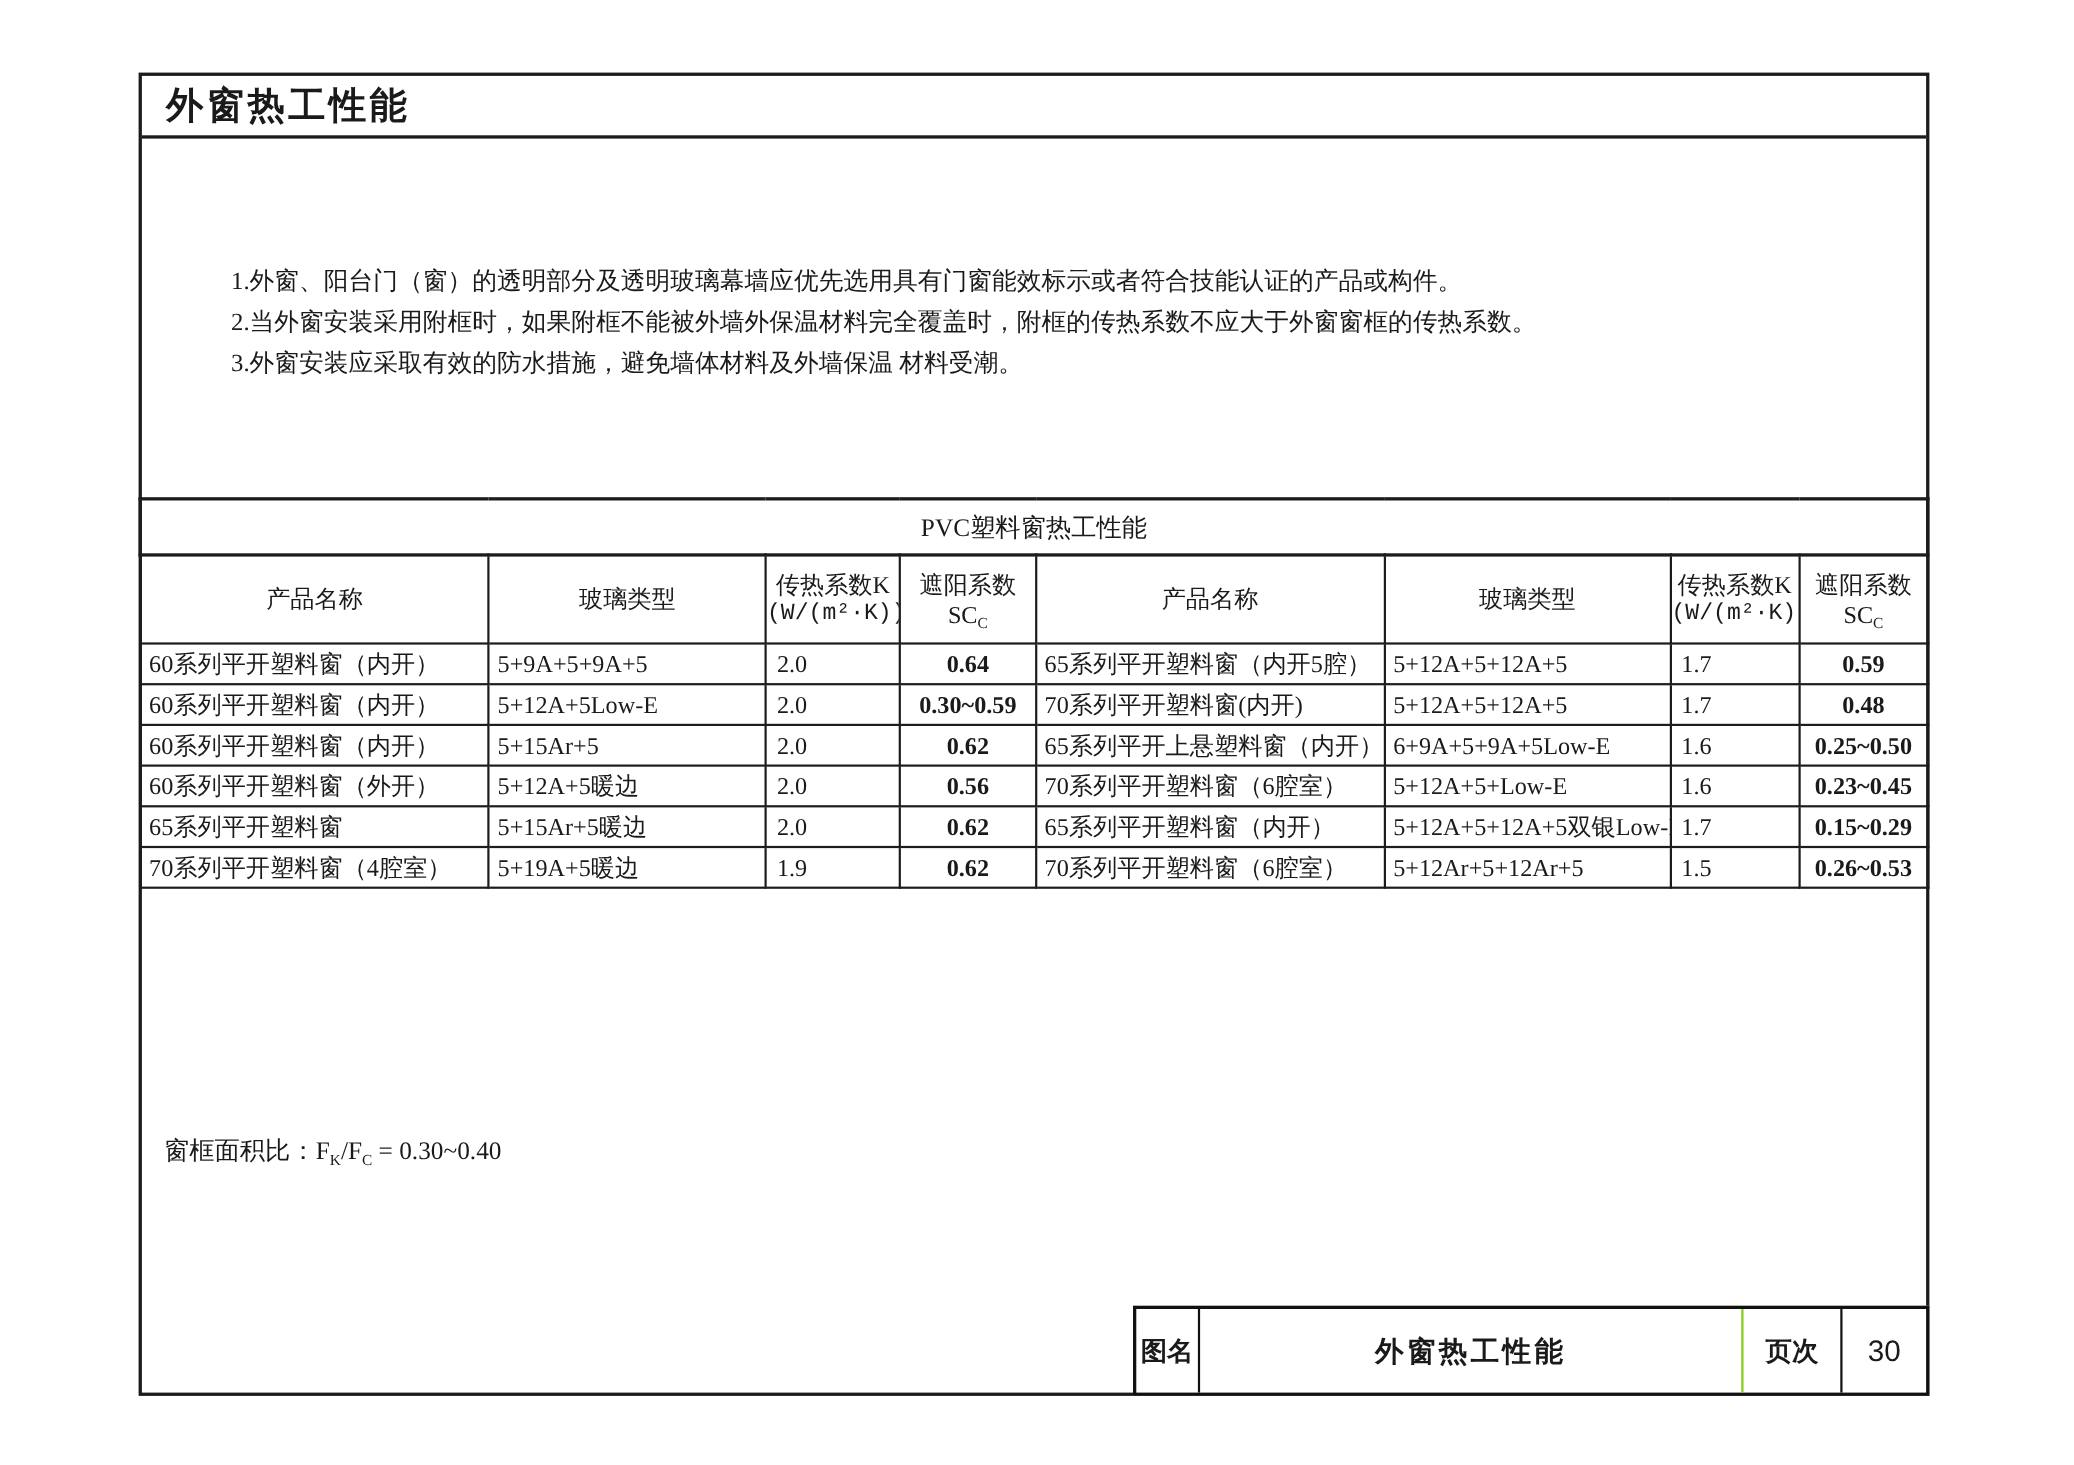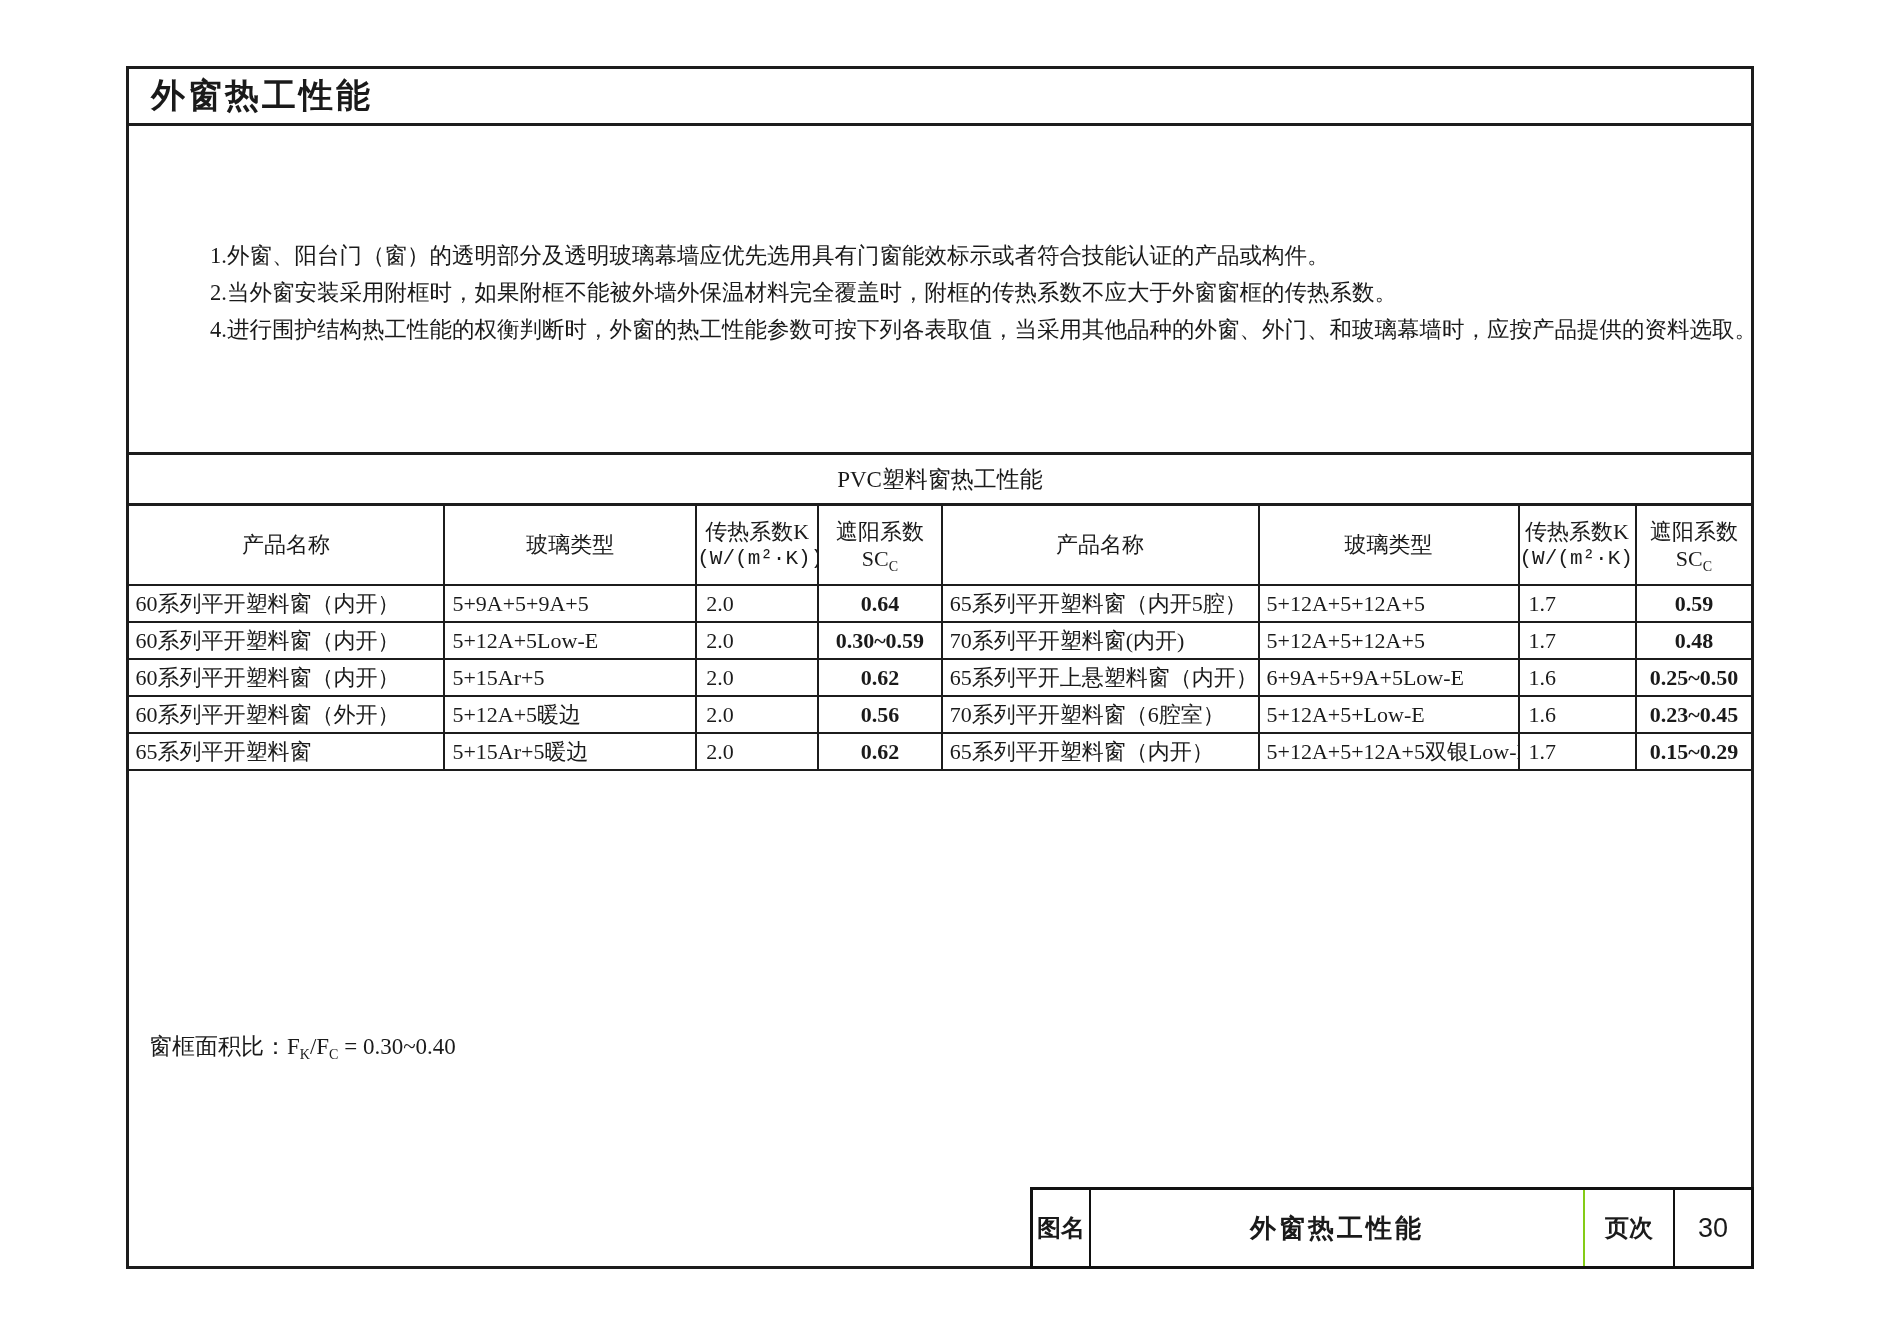--- a/index.html
+++ b/index.html
@@ -120,21 +120,21 @@
 
 <div class="frame">
 
   <div class="title-band">
     <span class="page-title">外窗热工性能</span>
   </div>
 
   <div class="notes">
     <p>1.外窗、阳台门（窗）的透明部分及透明玻璃幕墙应优先选用具有门窗能效标示或者符合技能认证的产品或构件。</p>
     <p>2.当外窗安装采用附框时，如果附框不能被外墙外保温材料完全覆盖时，附框的传热系数不应大于外窗窗框的传热系数。</p>
-    <p>4.进行围护结构热工性能的权衡判断时，外窗的热工性能参数可按下列各表取值，当采用其他品种的外窗、外门、和玻璃幕墙时，应按产品提供的资料选取。</p>
+    <p>3.外窗安装应采取有效的防水措施，避免墙体材料及外墙保温 材料受潮。</p>
   </div>
 
   <table class="perf-table">
     <colgroup>
       <col style="width:19.5%">
         <col style="width:15.5%">
         <col style="width:7.5%">
         <col style="width:7.6%">
       <col style="width:19.5%">
         <col style="width:16.0%">
@@ -210,20 +210,30 @@
     <tr class="data-row">
       <td>65系列平开塑料窗</td>
       <td>5+15Ar+5暖边</td>
       <td class="k-cell">2.0</td>
       <td class="sc-cell">0.62</td>
       <td>65系列平开塑料窗（内开）</td>
       <td>5+12A+5+12A+5双银Low-E</td>
       <td class="k-cell">1.7</td>
       <td class="sc-cell">0.15~0.29</td>
     </tr>
+    <tr class="data-row">
+      <td>70系列平开塑料窗（4腔室）</td>
+      <td>5+19A+5暖边</td>
+      <td class="k-cell">1.9</td>
+      <td class="sc-cell">0.62</td>
+      <td>70系列平开塑料窗（6腔室）</td>
+      <td>5+12Ar+5+12Ar+5</td>
+      <td class="k-cell">1.5</td>
+      <td class="sc-cell">0.26~0.53</td>
+    </tr>
   </tbody>
     </table>
 
   <div class="footnote">
     <span>窗框面积比：F</span><sub class="small-sub">K</sub><span>/F</span><sub class="small-sub">C</sub><span> = 0.30~0.40</span>
   </div>
 
   <div class="title-block">
     <div class="tb-cell tb-label">图名</div>
     <div class="tb-cell tb-name">外窗热工性能</div>

